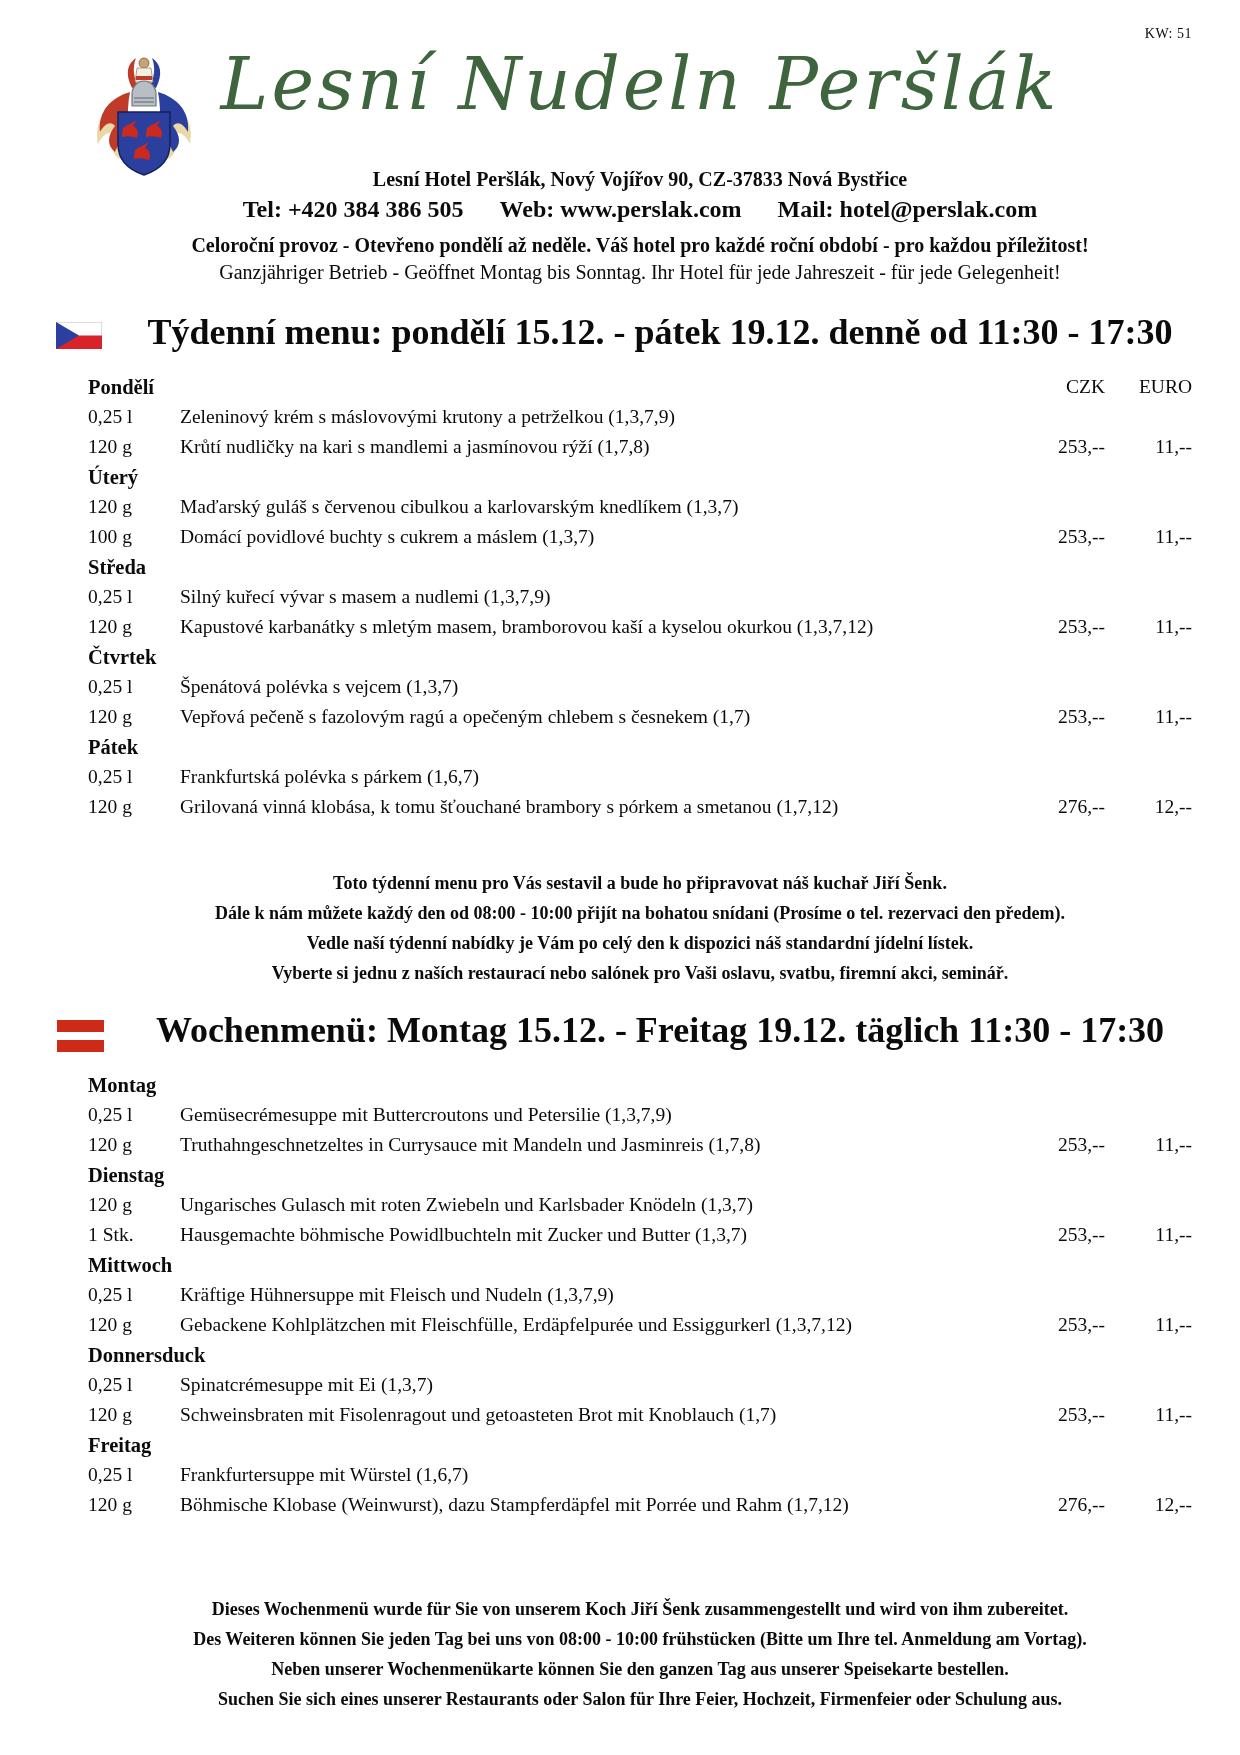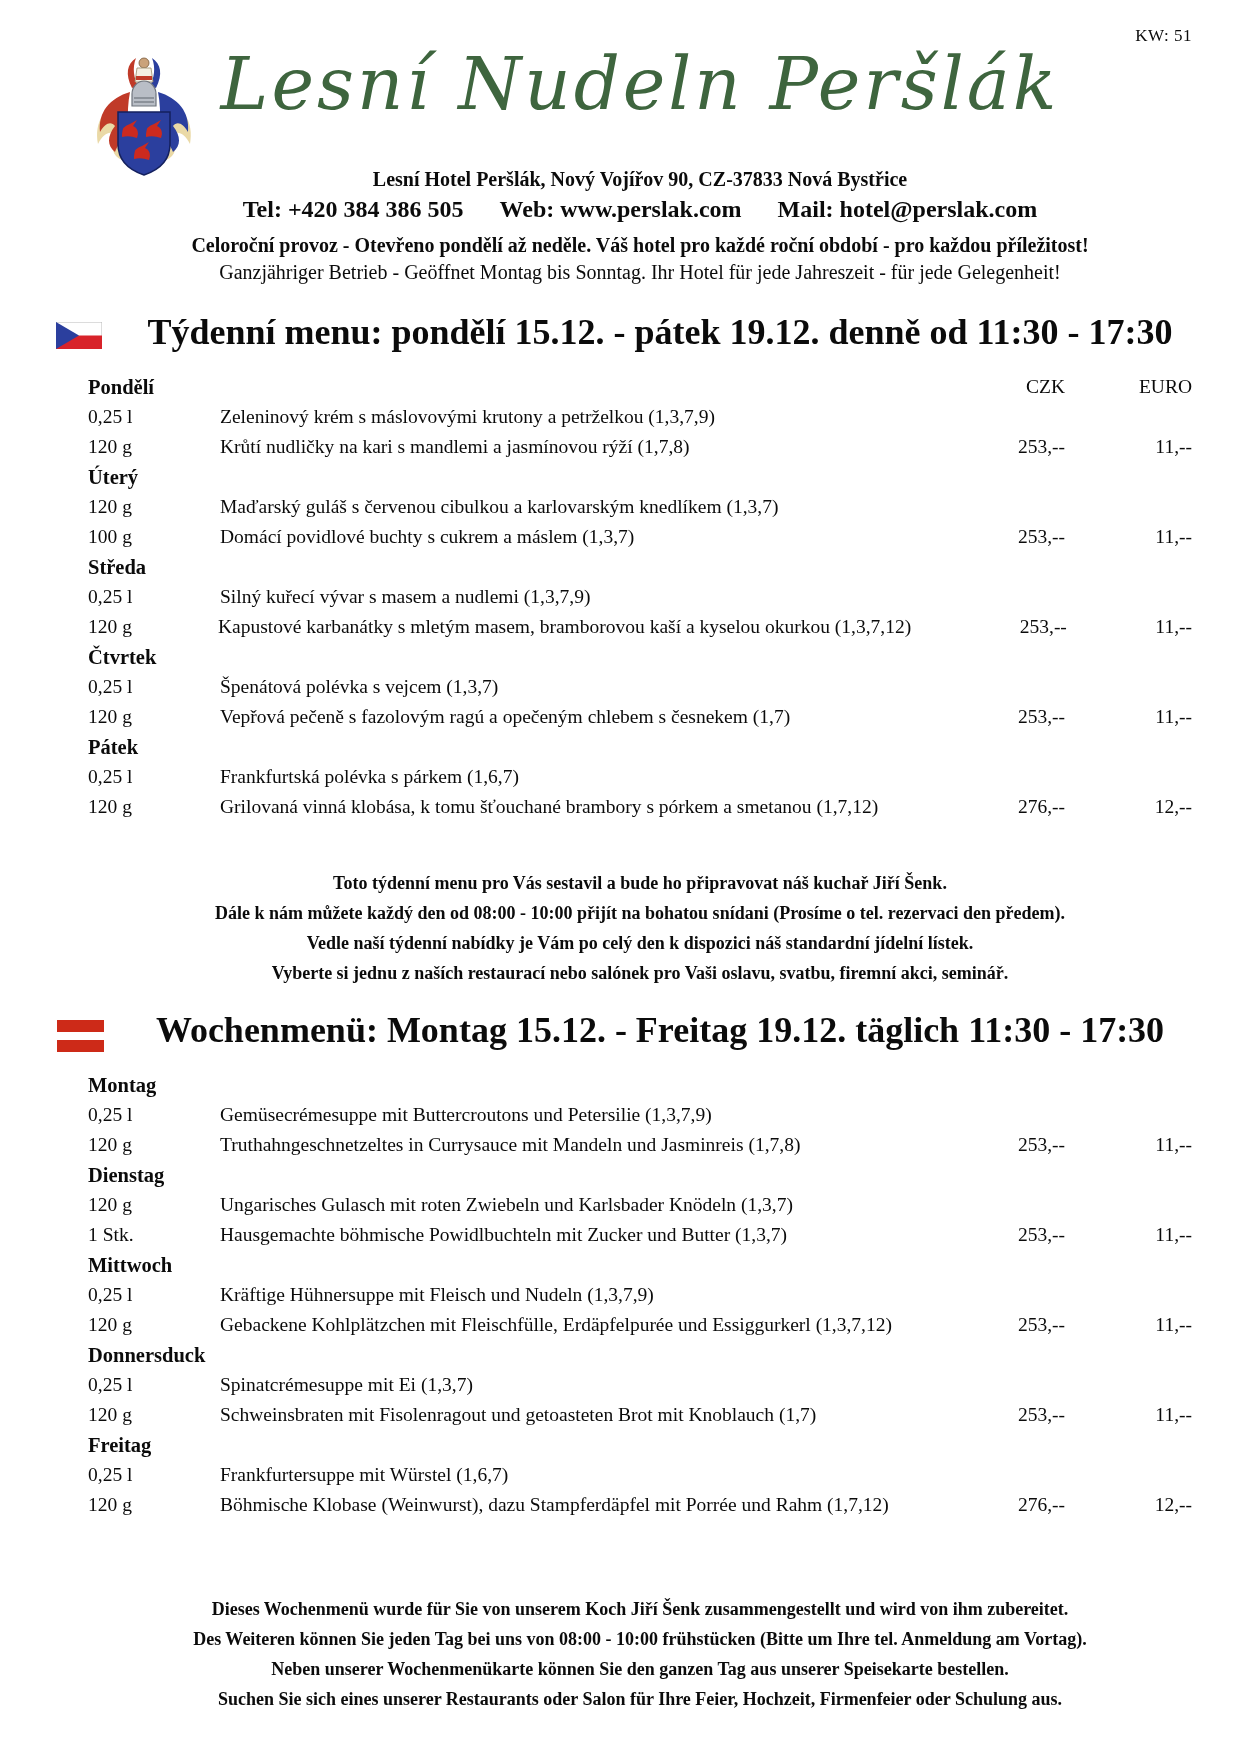--- a/index.html
+++ b/index.html
@@ -3,21 +3,21 @@
 <meta charset="utf-8">
 <style>
   html,body { margin:0; padding:0; }
   body {
     width:1240px; height:1755px; position:relative; overflow:hidden;
     background:#ffffff; color:#0b0b0b;
     font-family:"Liberation Serif", serif;
   }
   .abs { position:absolute; }
 
-  #kw-label { top:26px; right:48px; font-size:17px; letter-spacing:.5px; }
+  #kw-label { top:26px; right:48px; font-size:14px; letter-spacing:.5px; }
 
   #logo { left:88px; top:52px; width:112px; height:128px; }
 
   #script-title {
     left:40px; top:42px; width:1200px; text-align:center;
     font-family:"DejaVu Serif", serif; font-style:italic;
     font-size:72px; letter-spacing:3px; color:#3e653e; white-space:nowrap;
   }
 
   #address-line { left:40px; top:168px; width:1200px; text-align:center;
@@ -34,21 +34,21 @@
   #title-cs { top:311px; }
   #title-de { top:1009px; }
 
   #flag-cz { left:56px; top:322px; }
   #flag-at { left:57px; top:1018px; }
 
   .menu { left:88px; width:1104px; }
   #menu-cs-days { top:372px; }
   #menu-de-days { top:1070px; }
 
-  .menu-row { display:flex; align-items:center; height:30px; font-size:19.5px;gap:40px; }
+  .menu-row { display:flex; align-items:center; height:30px; font-size:19.5px; }
   .day-row { font-weight:bold; font-size:20.5px; }
   .day-row.first { margin-top:0; }
   .day-name { flex:1; }
   .day-row .cell-czk, .day-row .cell-eur { font-weight:normal; font-size:19.5px; }
   .cell-qty { width:92px; }
   .cell-dish { flex:1; padding-right:8px; white-space:nowrap; }
   .cell-czk { width:110px; text-align:right; }
   .cell-eur { width:87px; text-align:right; }
 
   .notes { left:40px; width:1200px; text-align:center; font-weight:bold; }

